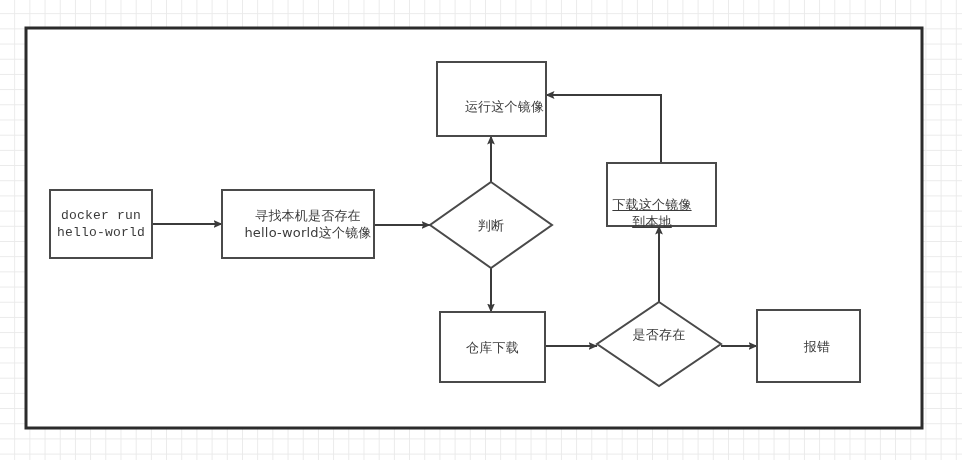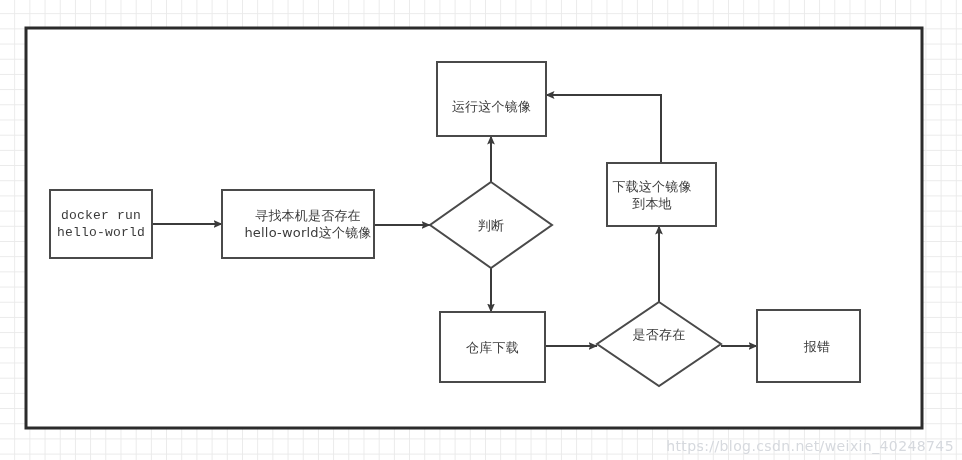--- a/index.html
+++ b/index.html
@@ -98,22 +98,21 @@
         <rect x="757" y="310" width="103" height="72" fill="#ffffff" stroke="#4a4a4a" stroke-width="2"></rect>
       </g>
   </svg>
 
   <div id="label-layer">
       <div class="node-label" style="left: 50px; top: 190px; width: 102px; height: 68px; font-family: Liberation Mono, monospace;">docker run
 hello-world</div>
       <div class="node-label" style="left: 222px; top: 190px; width: 172px; height: 68px;">寻找本机是否存在
 hello-world这个镜像</div>
       <div class="node-label" style="left: 430px; top: 182px; width: 122px; height: 86px; font-family: Liberation Serif, serif;">判断</div>
-      <div class="node-label" style="left: 437px; top: 62px; width: 109px; height: 89px;">运行这个镜像</div>
-      <div class="node-label" style="left: 607px; top: 163px; width: 90px; height: 63px;">下载这个镜像
+      <div class="node-label" style="left: 437px; top: 62px; width: 109px; height: 89px; padding-left: 13px;">运行这个镜像</div>
+      <div class="node-label" style="left: 607px; top: 181px; width: 90px; height: 63px; text-decoration: underline;">下载这个镜像
 到本地</div>
       <div class="node-label" style="left: 440px; top: 312px; width: 105px; height: 70px; border-radius: 25px;">仓库下载</div>
       <div class="node-label" style="left: 597px; top: 292px; width: 124px; height: 84px;">是否存在</div>
       <div class="node-label" style="left: 757px; top: 310px; width: 120px; height: 72px; font-family: Liberation Serif, serif;">报错</div>
     </div>
 
-  <div class="watermark">https://blog.csdn.net/weixin_40248745</div>
 </div>
 
 </body></html>

